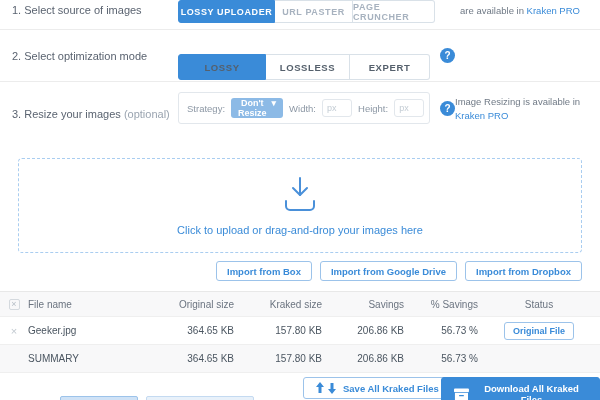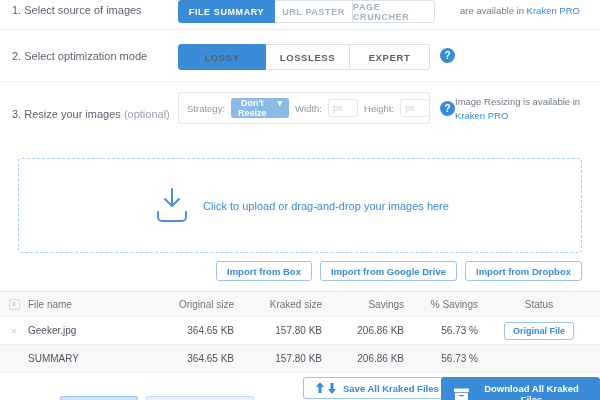--- a/index.html
+++ b/index.html
@@ -28,29 +28,29 @@
   .pro-note { position:absolute; font-size:9.5px; color:#707a86; text-align:center; line-height:14px; }
   .pro-link { color:#3a8bd8; text-decoration:none; cursor:pointer; }
 
   
   .resize-box { position:absolute; left:178px; top:92px; width:252px; height:32px;
     border:1px solid #e2e7ec; border-radius:3px; display:flex; align-items:center;
     padding:0 8px; gap:6px; }
   .resize-text { font-size:9.5px; color:#8d98a5; }
   .strategy-btn { height:20px; padding:0 7px; background:#8cbae6; color:#fff;
     border:none; border-radius:3px; font-size:9px; font-weight:bold; cursor:pointer;
-    display:flex; gap:11px; font-family:inherit; }
+    display:flex; gap:5px; font-family:inherit; }
   .px-input { width:30px; height:18px; border:1px solid #e2e7ec; border-radius:3px;
     font-size:9px; padding:0 4px; color:#6b7480; font-family:inherit; }
   .px-input::placeholder { color:#c3ccd4; }
 
   
   .dropzone { position:absolute; left:18px; top:158px; width:564px; height:95px;
     border:1px dashed #a9cdf0; border-radius:4px; cursor:pointer;
-    display:flex; flex-direction:row; align-items:center; justify-content:center; gap:10px; }
+    display:flex; flex-direction:column; align-items:center; justify-content:center; gap:10px; }
   .dropzone-text { font-size:11px; color:#3a8bd8; }
 
   
   .btn-outline { height:20px; padding:0 10px; background:#fff; border:1px solid #9cc3ea;
     border-radius:3px; color:#3a8bd8; font-size:9.5px; font-weight:bold; cursor:pointer;
     font-family:inherit; display:inline-flex; align-items:center; }
   .btn-row { position:absolute; top:261px; left:18px; right:18px; display:flex; }
   .btn-row .spacer { flex:1; }
   .btn-row .btn-outline { margin-left:8px; }
   .btn-row .btn-outline:first-child { margin-left:0; }
@@ -87,30 +87,30 @@
     display:inline-flex; align-items:center; gap:7px; }
 </style>
 </head>
 <body>
 
 <div class="page">
 
   <div class="step-row" style="top:0; height:29px; border-top:none;">
     <div class="step-label" style="top:4px;">1. Select source of images</div>
     <div class="seg" style="left:178px; top:0;">
-      <div class="seg-tab active" style="width:97px;">FILE SUMMARY</div>
+      <div class="seg-tab active" style="width:97px;">LOSSY UPLOADER</div>
       <div class="seg-tab" style="width:78px;">URL PASTER</div>
       <div class="seg-tab" style="width:82px;">PAGE CRUNCHER</div>
     </div>
     <div class="pro-note" style="left:455px; top:4px; width:130px;"><span>are available in </span><span class="pro-link">Kraken PRO</span></div>
   </div>
 
   <div class="step-row" style="top:29px; height:52px;">
     <div class="step-label" style="top:20px;">2. Select optimization mode</div>
-    <div class="seg seg2" style="left:178px; top:14px;">
+    <div class="seg seg2" style="left:178px; top:24px;">
       <div class="seg-tab active" style="width:88px;">LOSSY</div>
       <div class="seg-tab" style="width:84px;">LOSSLESS</div>
       <div class="seg-tab" style="width:80px;">EXPERT</div>
     </div>
     <div class="help-circle" style="left:440px; top:18px;">?</div>
   </div>
 
   <div class="step-row" style="top:81px; height:62px;">
     <div class="step-label" style="top:26px;"><span>3. Resize your images </span><span class="optional">(optional)</span></div>
   </div>

